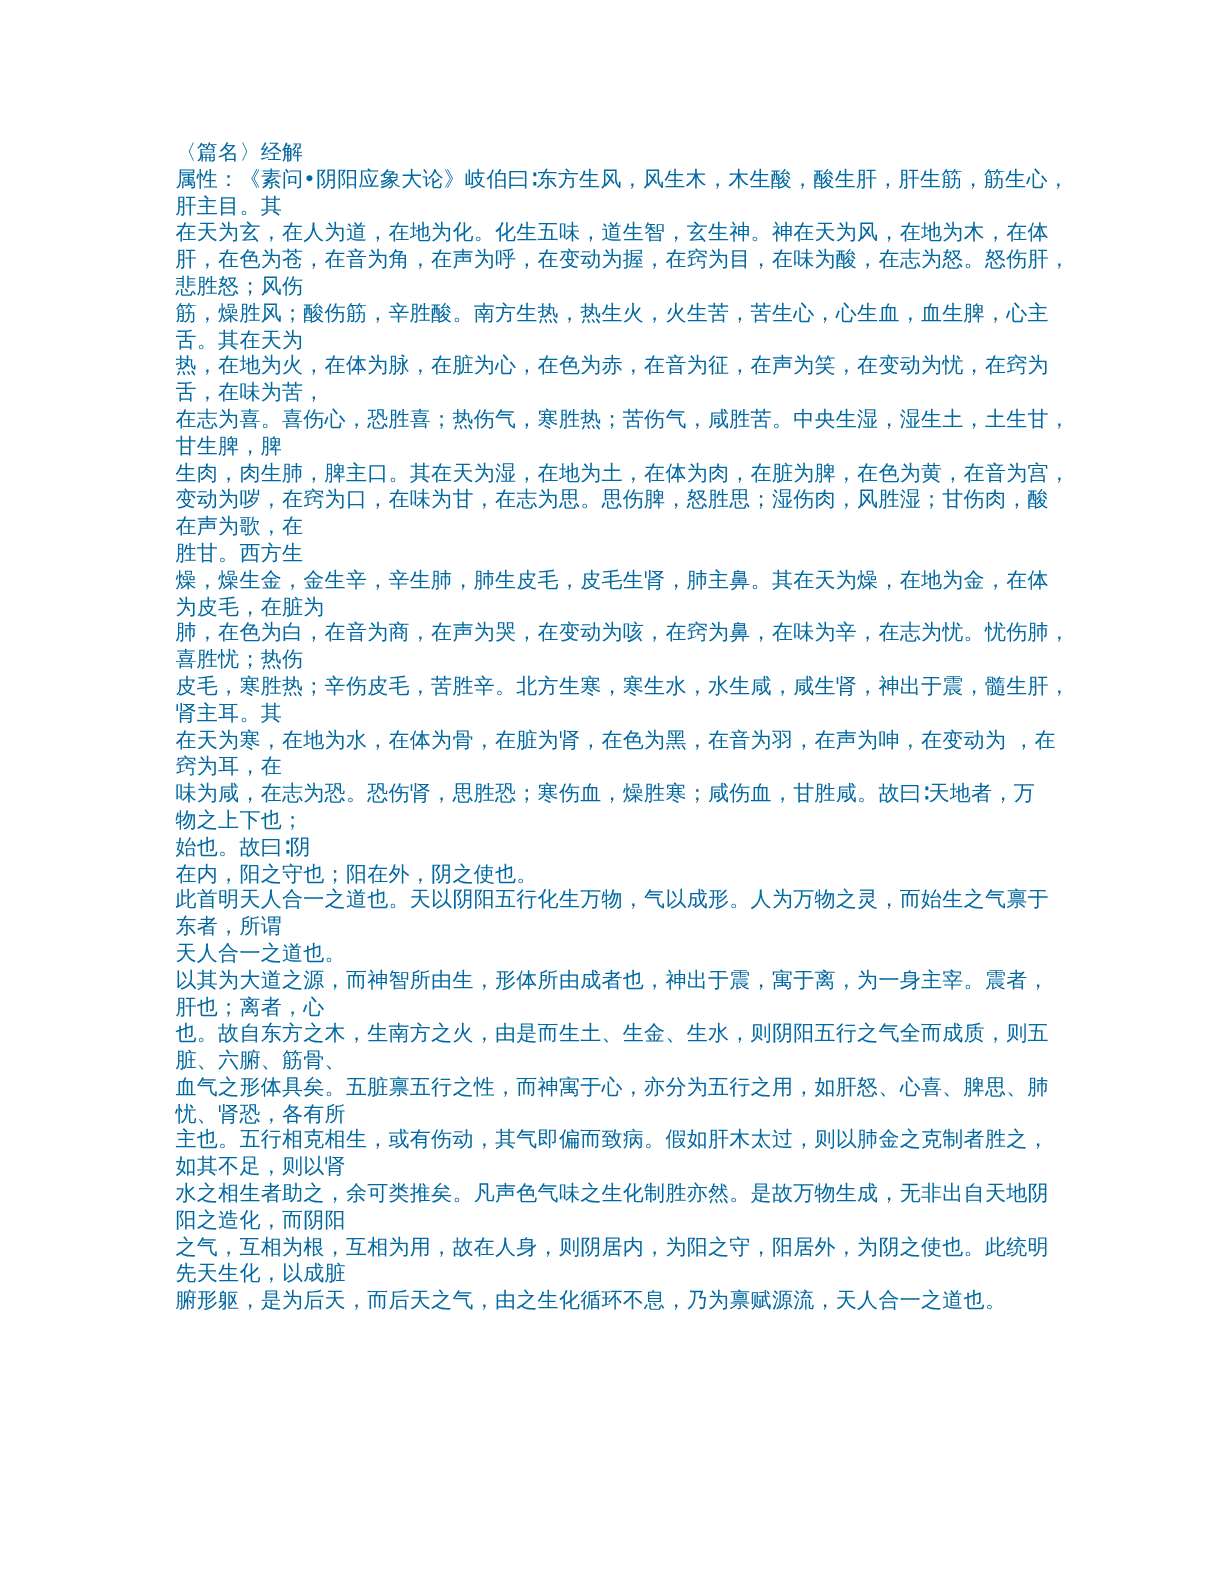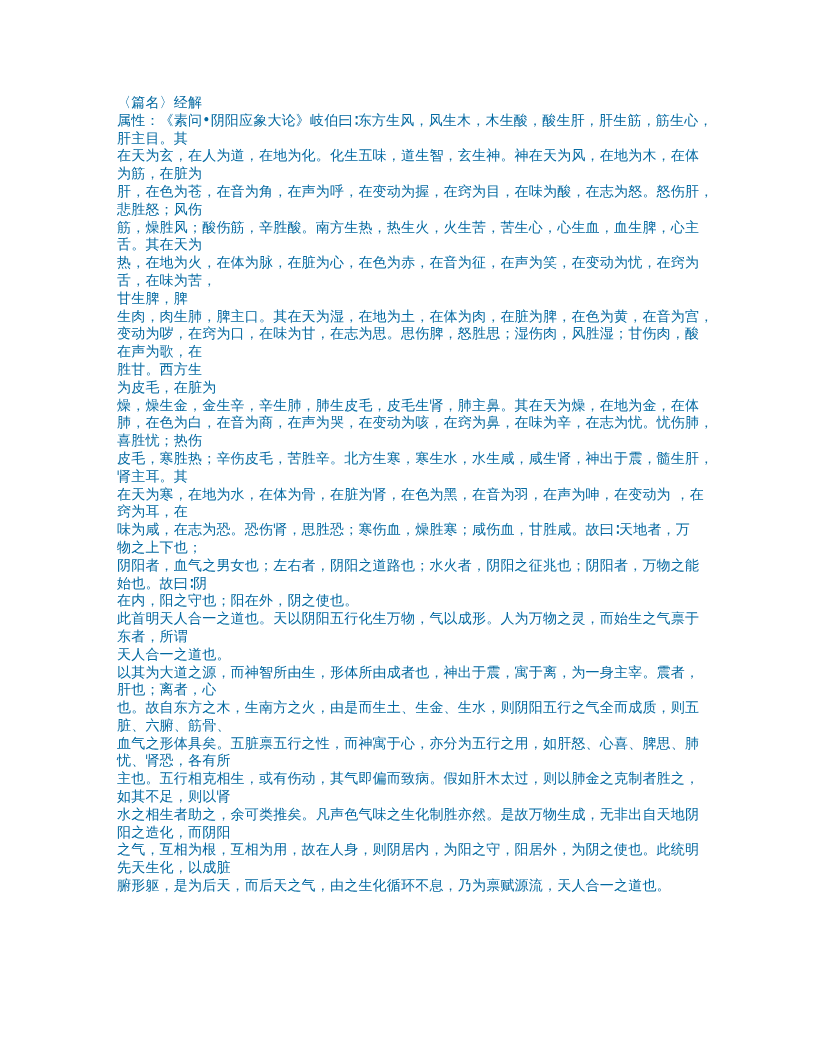--- a/index.html
+++ b/index.html
@@ -12,43 +12,42 @@
   }
 </style>
 </head>
 <body>
 
 <div class="page">
   <div class="line">〈篇名〉经解</div>
   <div class="line">属性：《素问•阴阳应象大论》岐伯曰∶东方生风，风生木，木生酸，酸生肝，肝生筋，筋生心，</div>
   <div class="line">肝主目。其</div>
   <div class="line">在天为玄，在人为道，在地为化。化生五味，道生智，玄生神。神在天为风，在地为木，在体</div>
-  <div class="line">为筋，在脏为</div>
   <div class="line">肝，在色为苍，在音为角，在声为呼，在变动为握，在窍为目，在味为酸，在志为怒。怒伤肝，</div>
   <div class="line">悲胜怒；风伤</div>
   <div class="line">筋，燥胜风；酸伤筋，辛胜酸。南方生热，热生火，火生苦，苦生心，心生血，血生脾，心主</div>
   <div class="line">舌。其在天为</div>
   <div class="line">热，在地为火，在体为脉，在脏为心，在色为赤，在音为征，在声为笑，在变动为忧，在窍为</div>
   <div class="line">舌，在味为苦，</div>
+  <div class="line">在志为喜。喜伤心，恐胜喜；热伤气，寒胜热；苦伤气，咸胜苦。中央生湿，湿生土，土生甘，</div>
   <div class="line">甘生脾，脾</div>
   <div class="line">生肉，肉生肺，脾主口。其在天为湿，在地为土，在体为肉，在脏为脾，在色为黄，在音为宫，</div>
   <div class="line">变动为哕，在窍为口，在味为甘，在志为思。思伤脾，怒胜思；湿伤肉，风胜湿；甘伤肉，酸</div>
   <div class="line">在声为歌，在</div>
   <div class="line">胜甘。西方生</div>
+  <div class="line">燥，燥生金，金生辛，辛生肺，肺生皮毛，皮毛生肾，肺主鼻。其在天为燥，在地为金，在体</div>
   <div class="line">为皮毛，在脏为</div>
-  <div class="line">燥，燥生金，金生辛，辛生肺，肺生皮毛，皮毛生肾，肺主鼻。其在天为燥，在地为金，在体</div>
   <div class="line">肺，在色为白，在音为商，在声为哭，在变动为咳，在窍为鼻，在味为辛，在志为忧。忧伤肺，</div>
   <div class="line">喜胜忧；热伤</div>
   <div class="line">皮毛，寒胜热；辛伤皮毛，苦胜辛。北方生寒，寒生水，水生咸，咸生肾，神出于震，髓生肝，</div>
   <div class="line">肾主耳。其</div>
   <div class="line">在天为寒，在地为水，在体为骨，在脏为肾，在色为黑，在音为羽，在声为呻，在变动为 ，在</div>
   <div class="line">窍为耳，在</div>
   <div class="line">味为咸，在志为恐。恐伤肾，思胜恐；寒伤血，燥胜寒；咸伤血，甘胜咸。故曰∶天地者，万</div>
   <div class="line">物之上下也；</div>
-  <div class="line">阴阳者，血气之男女也；左右者，阴阳之道路也；水火者，阴阳之征兆也；阴阳者，万物之能</div>
   <div class="line">始也。故曰∶阴</div>
   <div class="line">在内，阳之守也；阳在外，阴之使也。</div>
   <div class="line">此首明天人合一之道也。天以阴阳五行化生万物，气以成形。人为万物之灵，而始生之气禀于</div>
   <div class="line">东者，所谓</div>
   <div class="line">天人合一之道也。</div>
   <div class="line">以其为大道之源，而神智所由生，形体所由成者也，神出于震，寓于离，为一身主宰。震者，</div>
   <div class="line">肝也；离者，心</div>
   <div class="line">也。故自东方之木，生南方之火，由是而生土、生金、生水，则阴阳五行之气全而成质，则五</div>
   <div class="line">脏、六腑、筋骨、</div>
   <div class="line">血气之形体具矣。五脏禀五行之性，而神寓于心，亦分为五行之用，如肝怒、心喜、脾思、肺</div>

